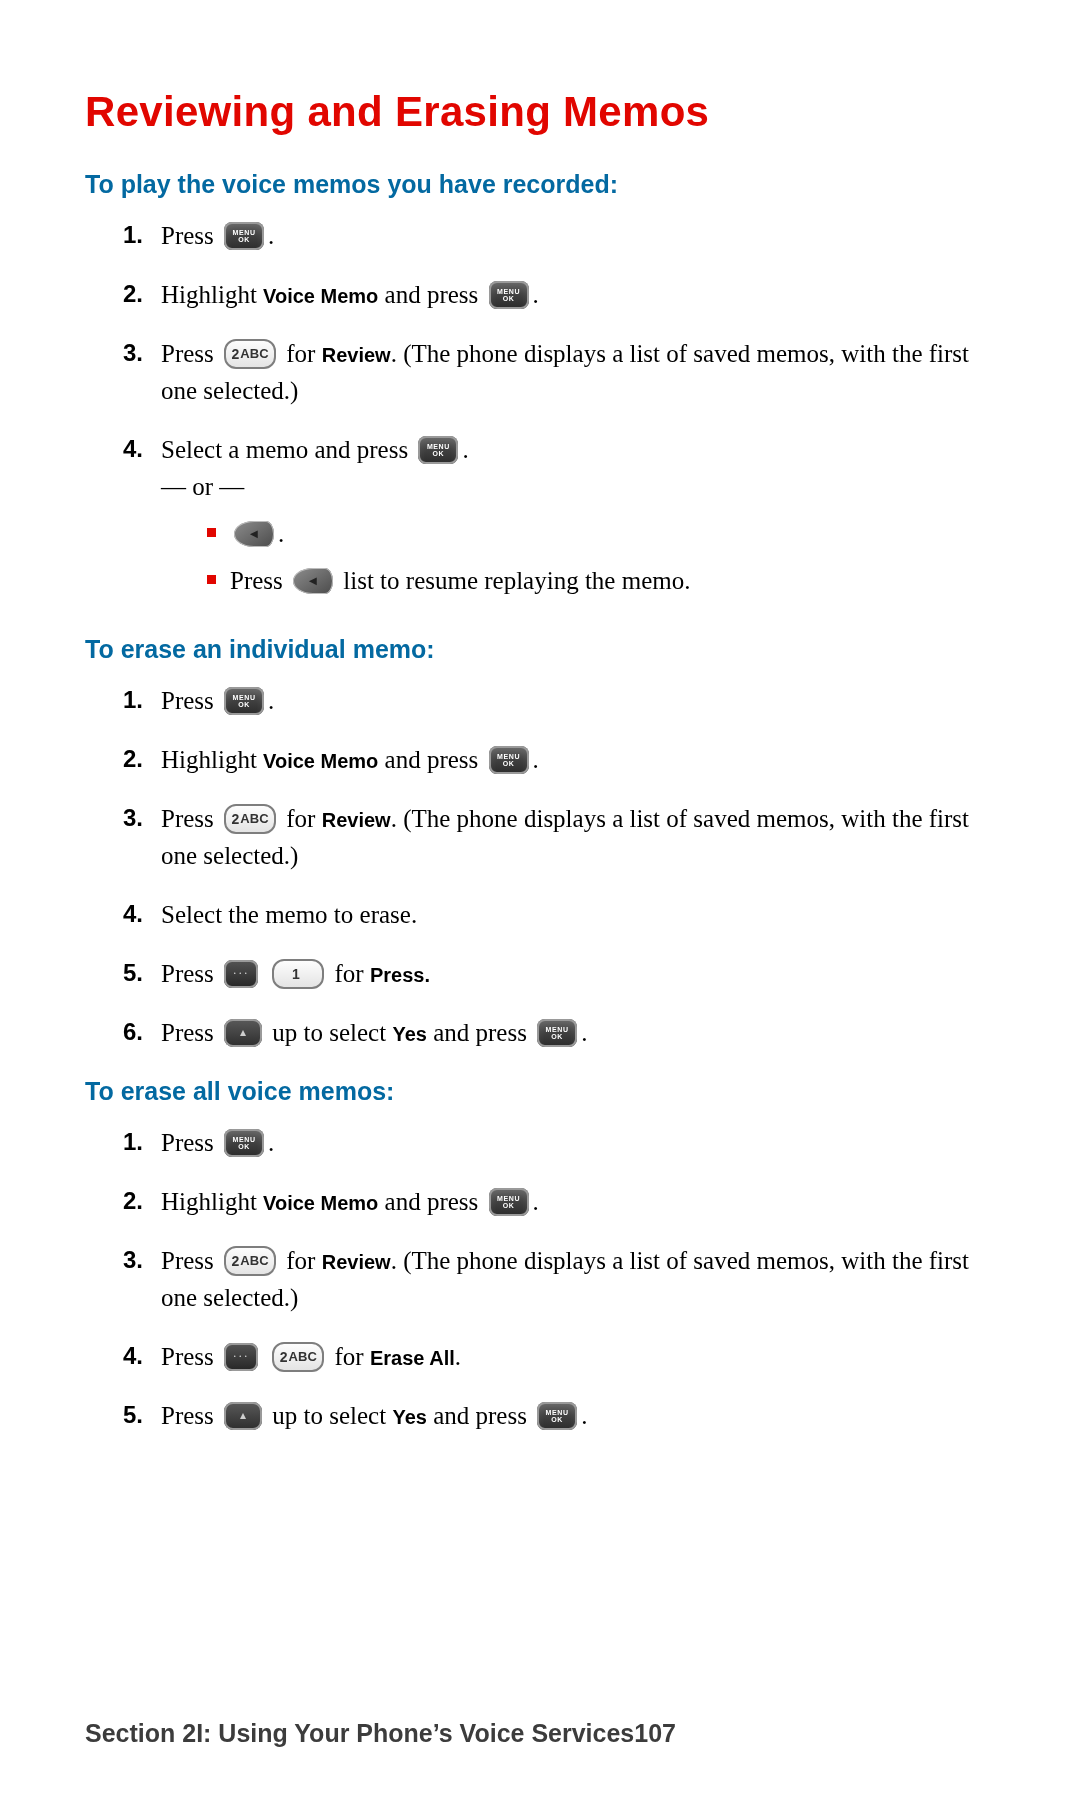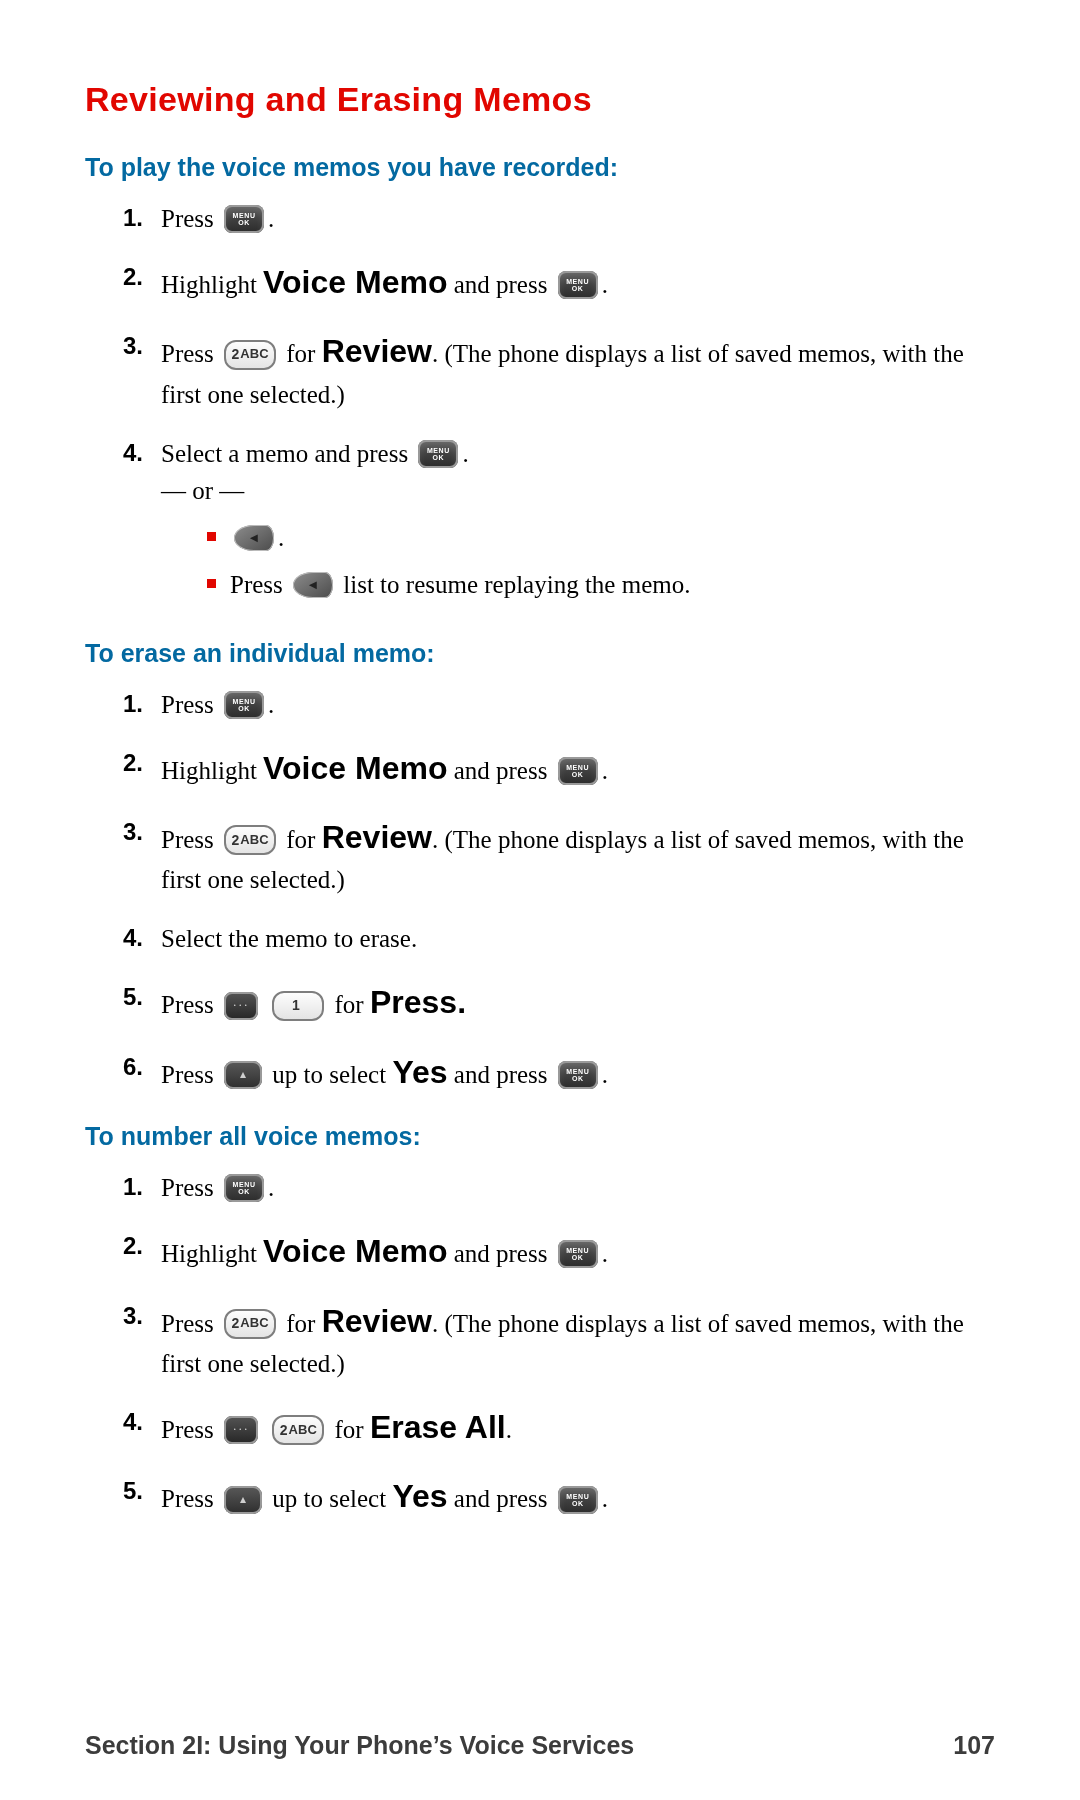--- a/index.html
+++ b/index.html
@@ -14,22 +14,22 @@
   }
   .page{
     position:absolute;
     left:85px;
     top:80px;
     width:910px;
   }
   h2.title{
     color:#e10600;
     font-weight:700;
-    font-size:34px;
-    margin:0 0 34px 0;
+    font-size:42px;
+    margin:8px 0 34px 0;
     letter-spacing:.3px;
   }
   .subhead{
     font-weight:700;
     font-size:25px;
     color:#0369a1;
     margin:18px 0 18px 0;
     font-family:Arial,Helvetica,sans-serif;
   }
   ol.steps{
@@ -51,21 +51,21 @@
     text-align:right;
     font-weight:700;
     font-family:Arial,Helvetica,sans-serif;
     font-size:24px;
     padding-right:18px;
     color:#000;
   }
   ol.steps>li .body{
     flex:1;
   }
-  .b{ font-weight:700; font-family:Arial,Helvetica,sans-serif; font-size:32px; }
+  .b{ font-weight:700; font-family:Arial,Helvetica,sans-serif; font-size:20px; }
   .subbullets{
     list-style:none;
     padding:0;
     margin:10px 0 0 46px;
   }
   .subbullets li{
     display:flex;
     align-items:flex-start;
     margin:0 0 10px 0;
   }
@@ -130,24 +130,23 @@
     border-radius:8px;
     background:linear-gradient(#555,#252525);
     box-shadow:inset 0 0 0 2px #9a9a9a;
     color:#d8d8d8;
     font-size:12px;
     letter-spacing:1.5px;
   }
   .footer{
     position:absolute;
     left:85px;
-    bottom:40px;
+    bottom:52px;
     width:910px;
     display:flex;
-    justify-content:space-between;
     align-items:baseline;
     font-family:Arial,Helvetica,sans-serif;
     font-size:25px;
     font-weight:700;
     color:#3c3c3c;
   }
 </style>
 </head>
 <body>
 
@@ -249,21 +248,21 @@
         <span class="num">6.</span>
         <span class="body"><span>Press </span><span class="key key-nav">
             <span>▴</span>
           </span><span> up to select </span><span class="b">Yes</span><span> and press </span><span class="key key-menu">
             <span>MENU</span>
             <span>OK</span>
           </span><span>.</span></span>
       </li>
   </ol>
 
-  <div class="subhead">To number all voice memos:</div>
+  <div class="subhead">To erase all voice memos:</div>
   <ol class="steps">
     <li>
         <span class="num">1.</span>
         <span class="body"><span>Press </span><span class="key key-menu">
             <span>MENU</span>
             <span>OK</span>
           </span><span>.</span></span>
       </li>
     <li>
         <span class="num">2.</span>

